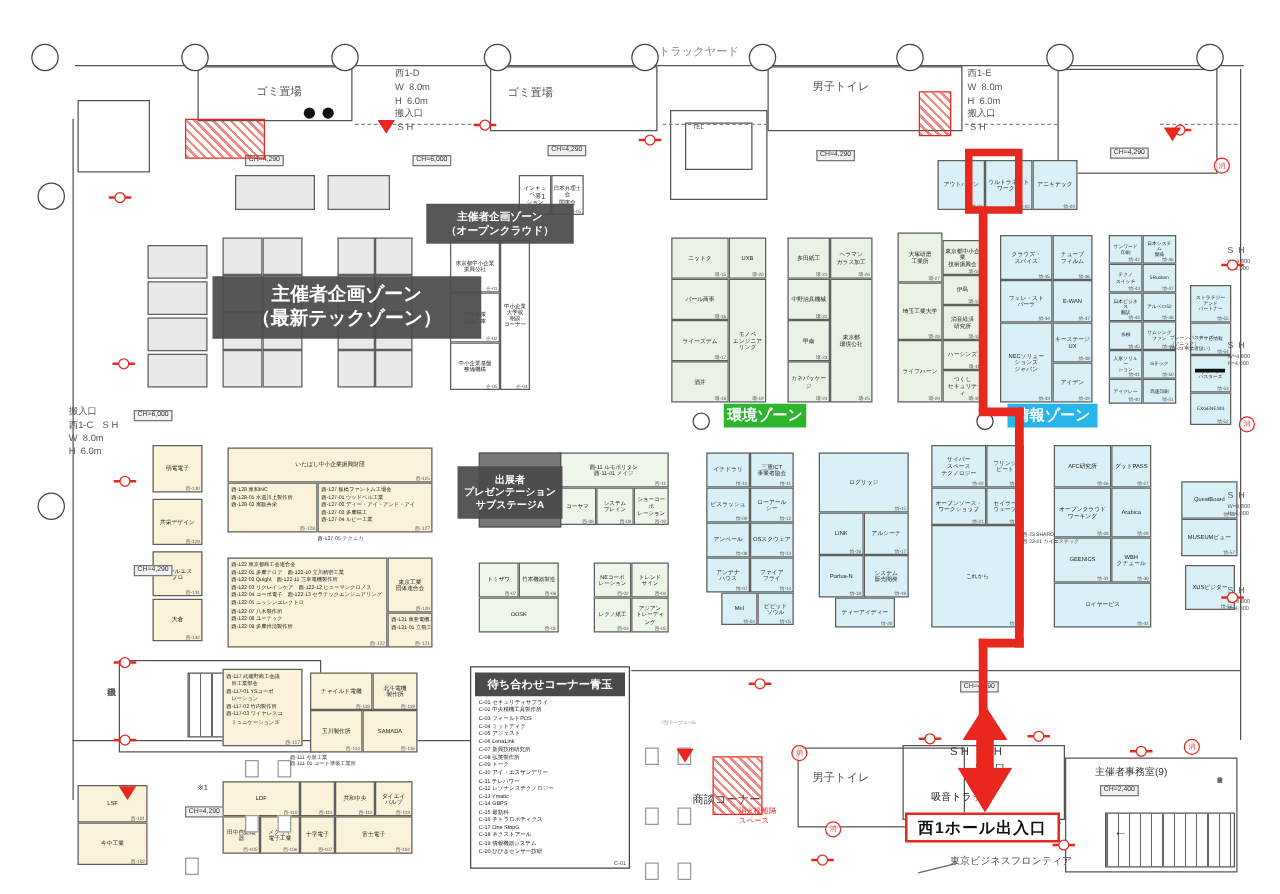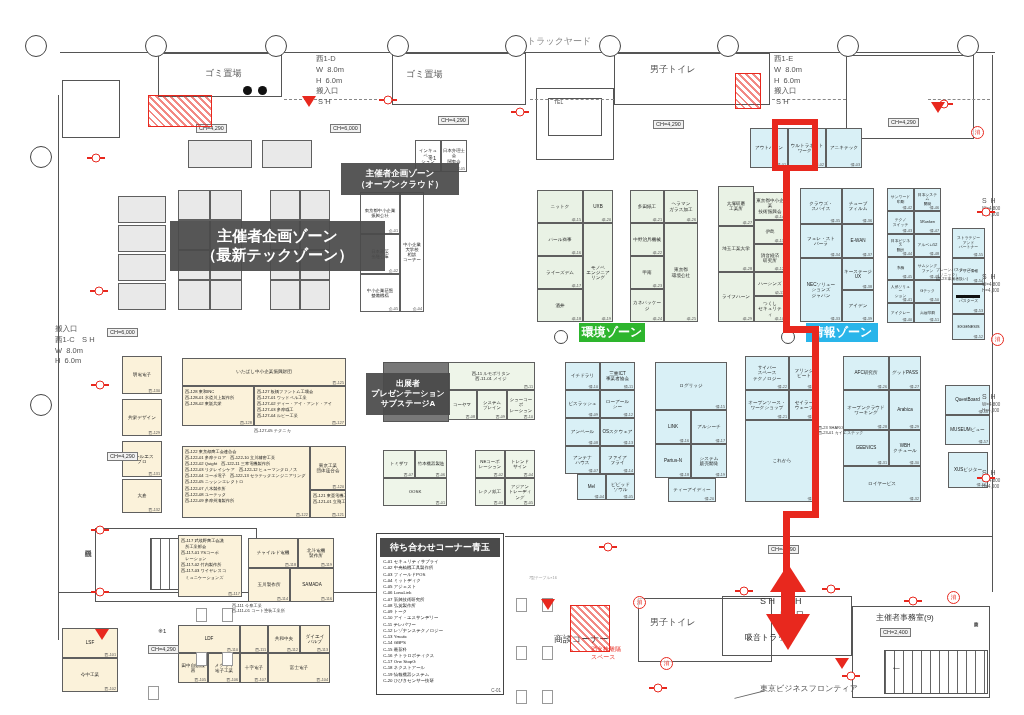--- a/index.html
+++ b/index.html
@@ -118,20 +118,21 @@
         <div>C-15 最新科</div>
         <div>C-16 チトラロボティクス</div>
         <div>C-17 One StopG</div>
         <div>C-18 ネクストアール</div>
         <div>C-19 情報機器システム</div>
         <div>C-20 ひびきセンサー技研</div>
       </div>
     <span class="ftag">C-01</span>
   </div>
 
+  <div class="exitbox" style="left:724px;top:650px;width:120px;height:20px">西1ホール出入口</div>
 <div class="wall" style="left: 60px; top: 52px; width: 935px; height: 0px; border-top: 1.3px solid rgb(85, 85, 85);"></div>
     <div class="wall" style="left: 158px; top: 53px; width: 124px; height: 44px; border: 1.3px solid rgb(85, 85, 85);"></div>
     <div class="wall" style="left: 392px; top: 53px; width: 134px; height: 52px; border: 1.3px solid rgb(85, 85, 85);"></div>
     <div class="wall" style="left: 614px; top: 53px; width: 156px; height: 52px; border: 1.3px solid rgb(85, 85, 85);"></div>
     <div class="wall" style="left: 846px; top: 55px; width: 128px; height: 84px; border: 1.3px solid rgb(85, 85, 85);"></div>
     <div class="wall" style="left: 536px; top: 88px; width: 78px; height: 72px; border: 1.3px solid rgb(85, 85, 85);"></div>
     <div class="wall" style="left: 548px; top: 98px; width: 54px; height: 38px; border: 1.3px solid rgb(85, 85, 85);"></div>
     <div class="wall" style="left: 62px; top: 80px; width: 58px; height: 58px; border: 1.3px solid rgb(85, 85, 85);"></div>
     <div class="wall" style="left: 284px; top: 99px; width: 108px; height: 0px; border-top: 1.2px dashed rgb(136, 136, 136);"></div>
     <div class="wall" style="left: 530px; top: 99px; width: 84px; height: 0px; border-top: 1.2px dashed rgb(136, 136, 136);"></div>

